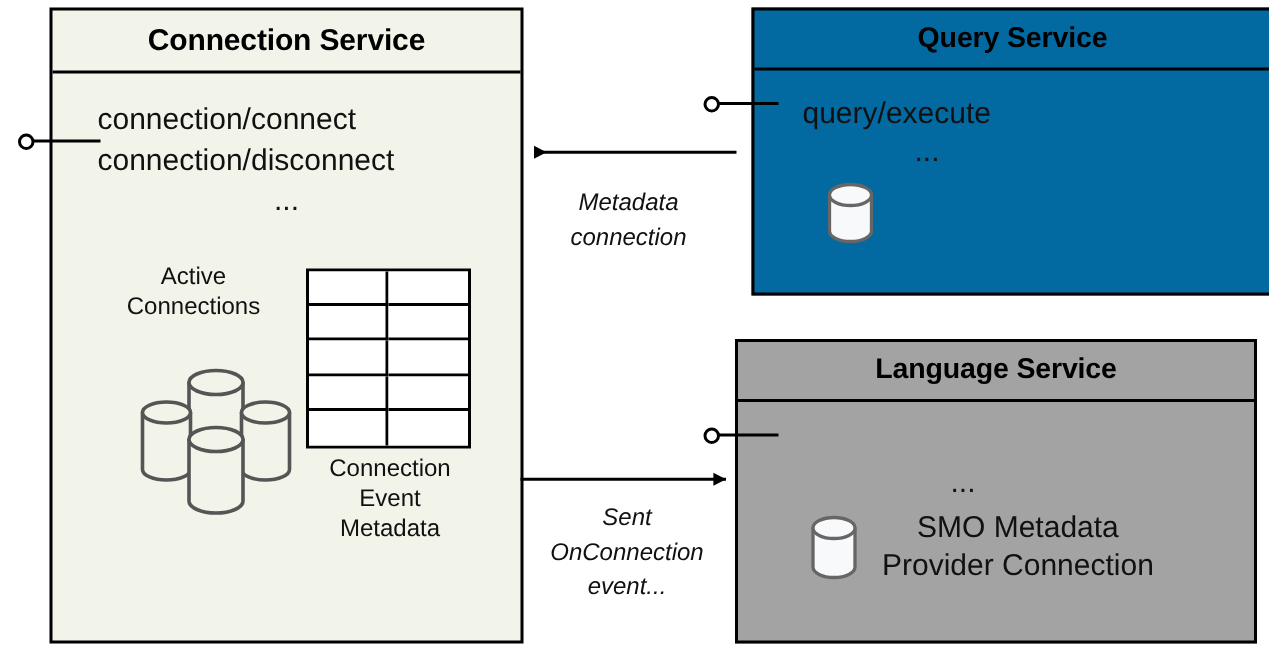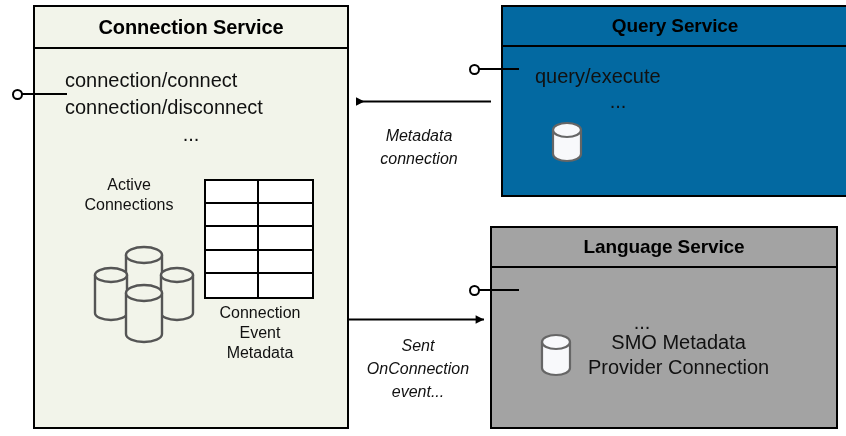--- a/index.html
+++ b/index.html
@@ -258,21 +258,21 @@
     <span class="ball"></span>
     <span class="stem" style="width:40px;"></span>
   </div>
 
   <div class="box box-lang">
     <div class="box-header">Language Service</div>
 
     <div class="box-body" style="top:40px; height:163px;">
       <div class="ellipsis" style="position:absolute; left:0; top:44px; width:300px;">...</div>
 
-      <div class="db-row" style="left:46px; top:62px;">
+      <div class="db-row" style="left:46px; top:72px;">
         <svg class="cyl-svg" style="position:relative;" width="36" height="50" viewBox="0 0 36 50">
           <g fill="#f8f9fb" stroke="#666666" stroke-width="2.2" stroke-linejoin="round">
             <path d="M4 12 L4 38 A14 7 0 0 0 32 38 L32 12 Z"></path>
             <ellipse cx="18" cy="12" rx="14" ry="7"></ellipse>
           </g>
         </svg>
         <span class="db-text two-line">
           <span style="display:block;">SMO Metadata</span>
           <span style="display:block;">Provider Connection</span>
         </span>

